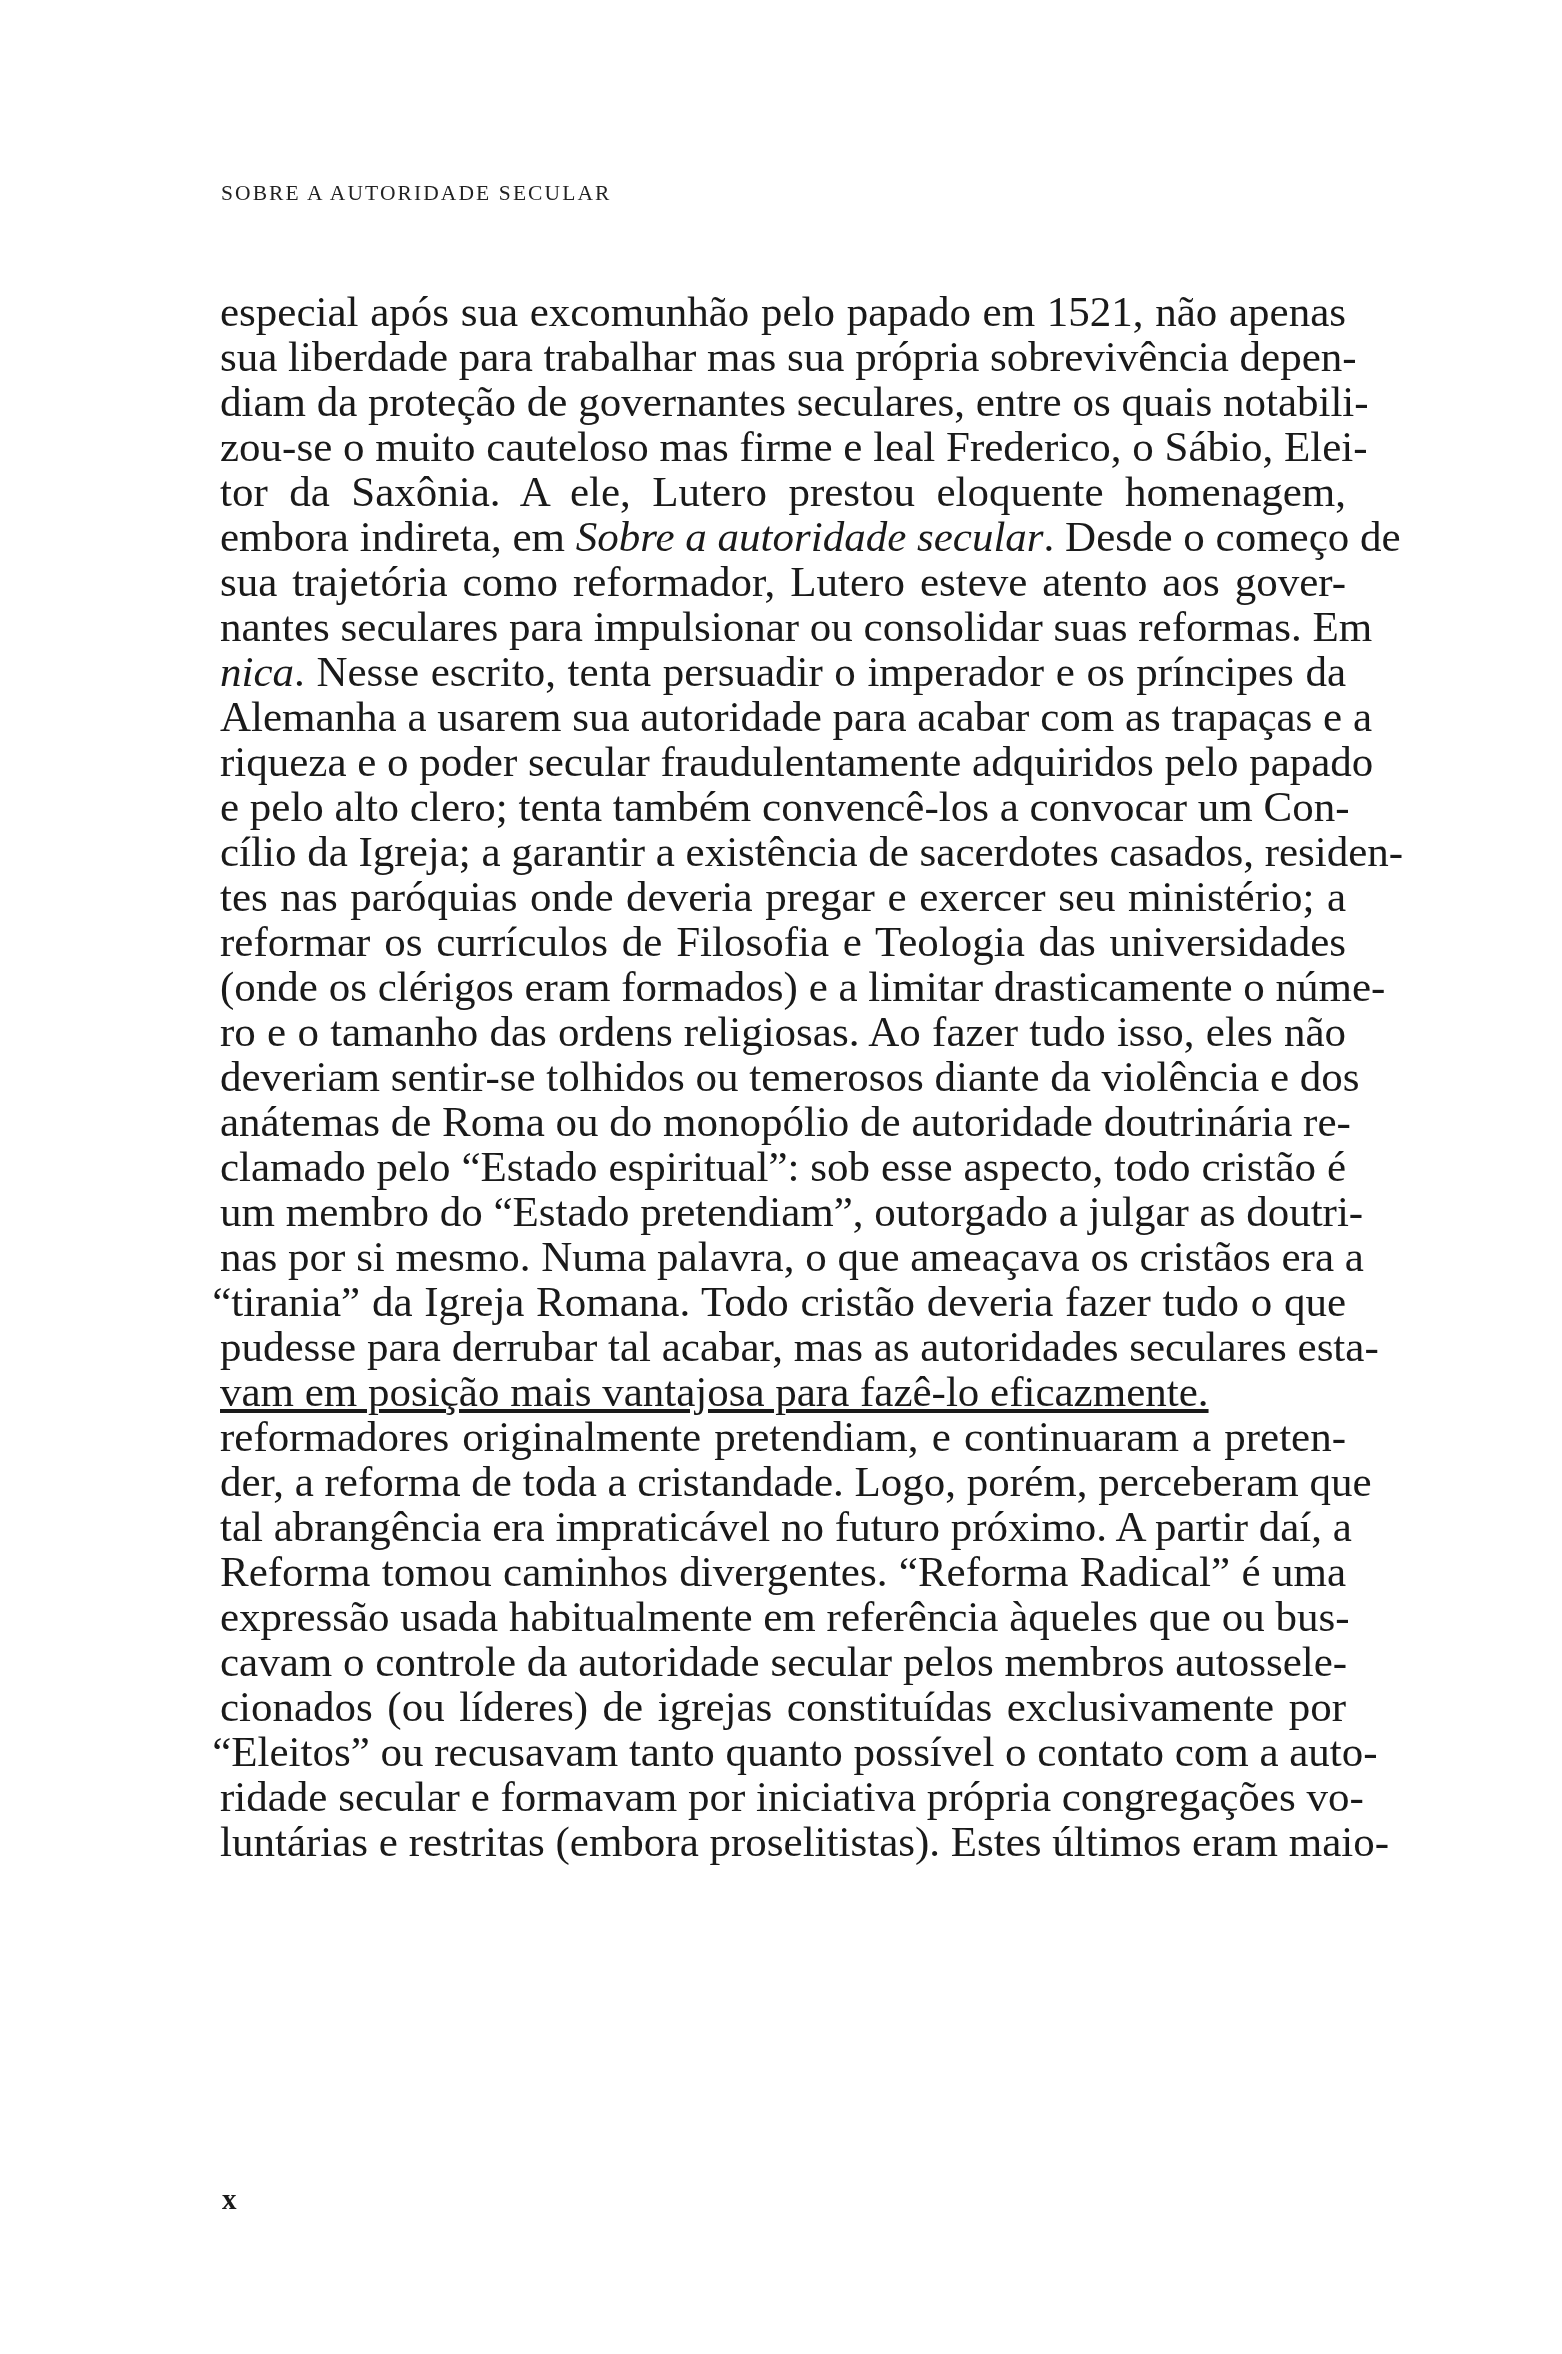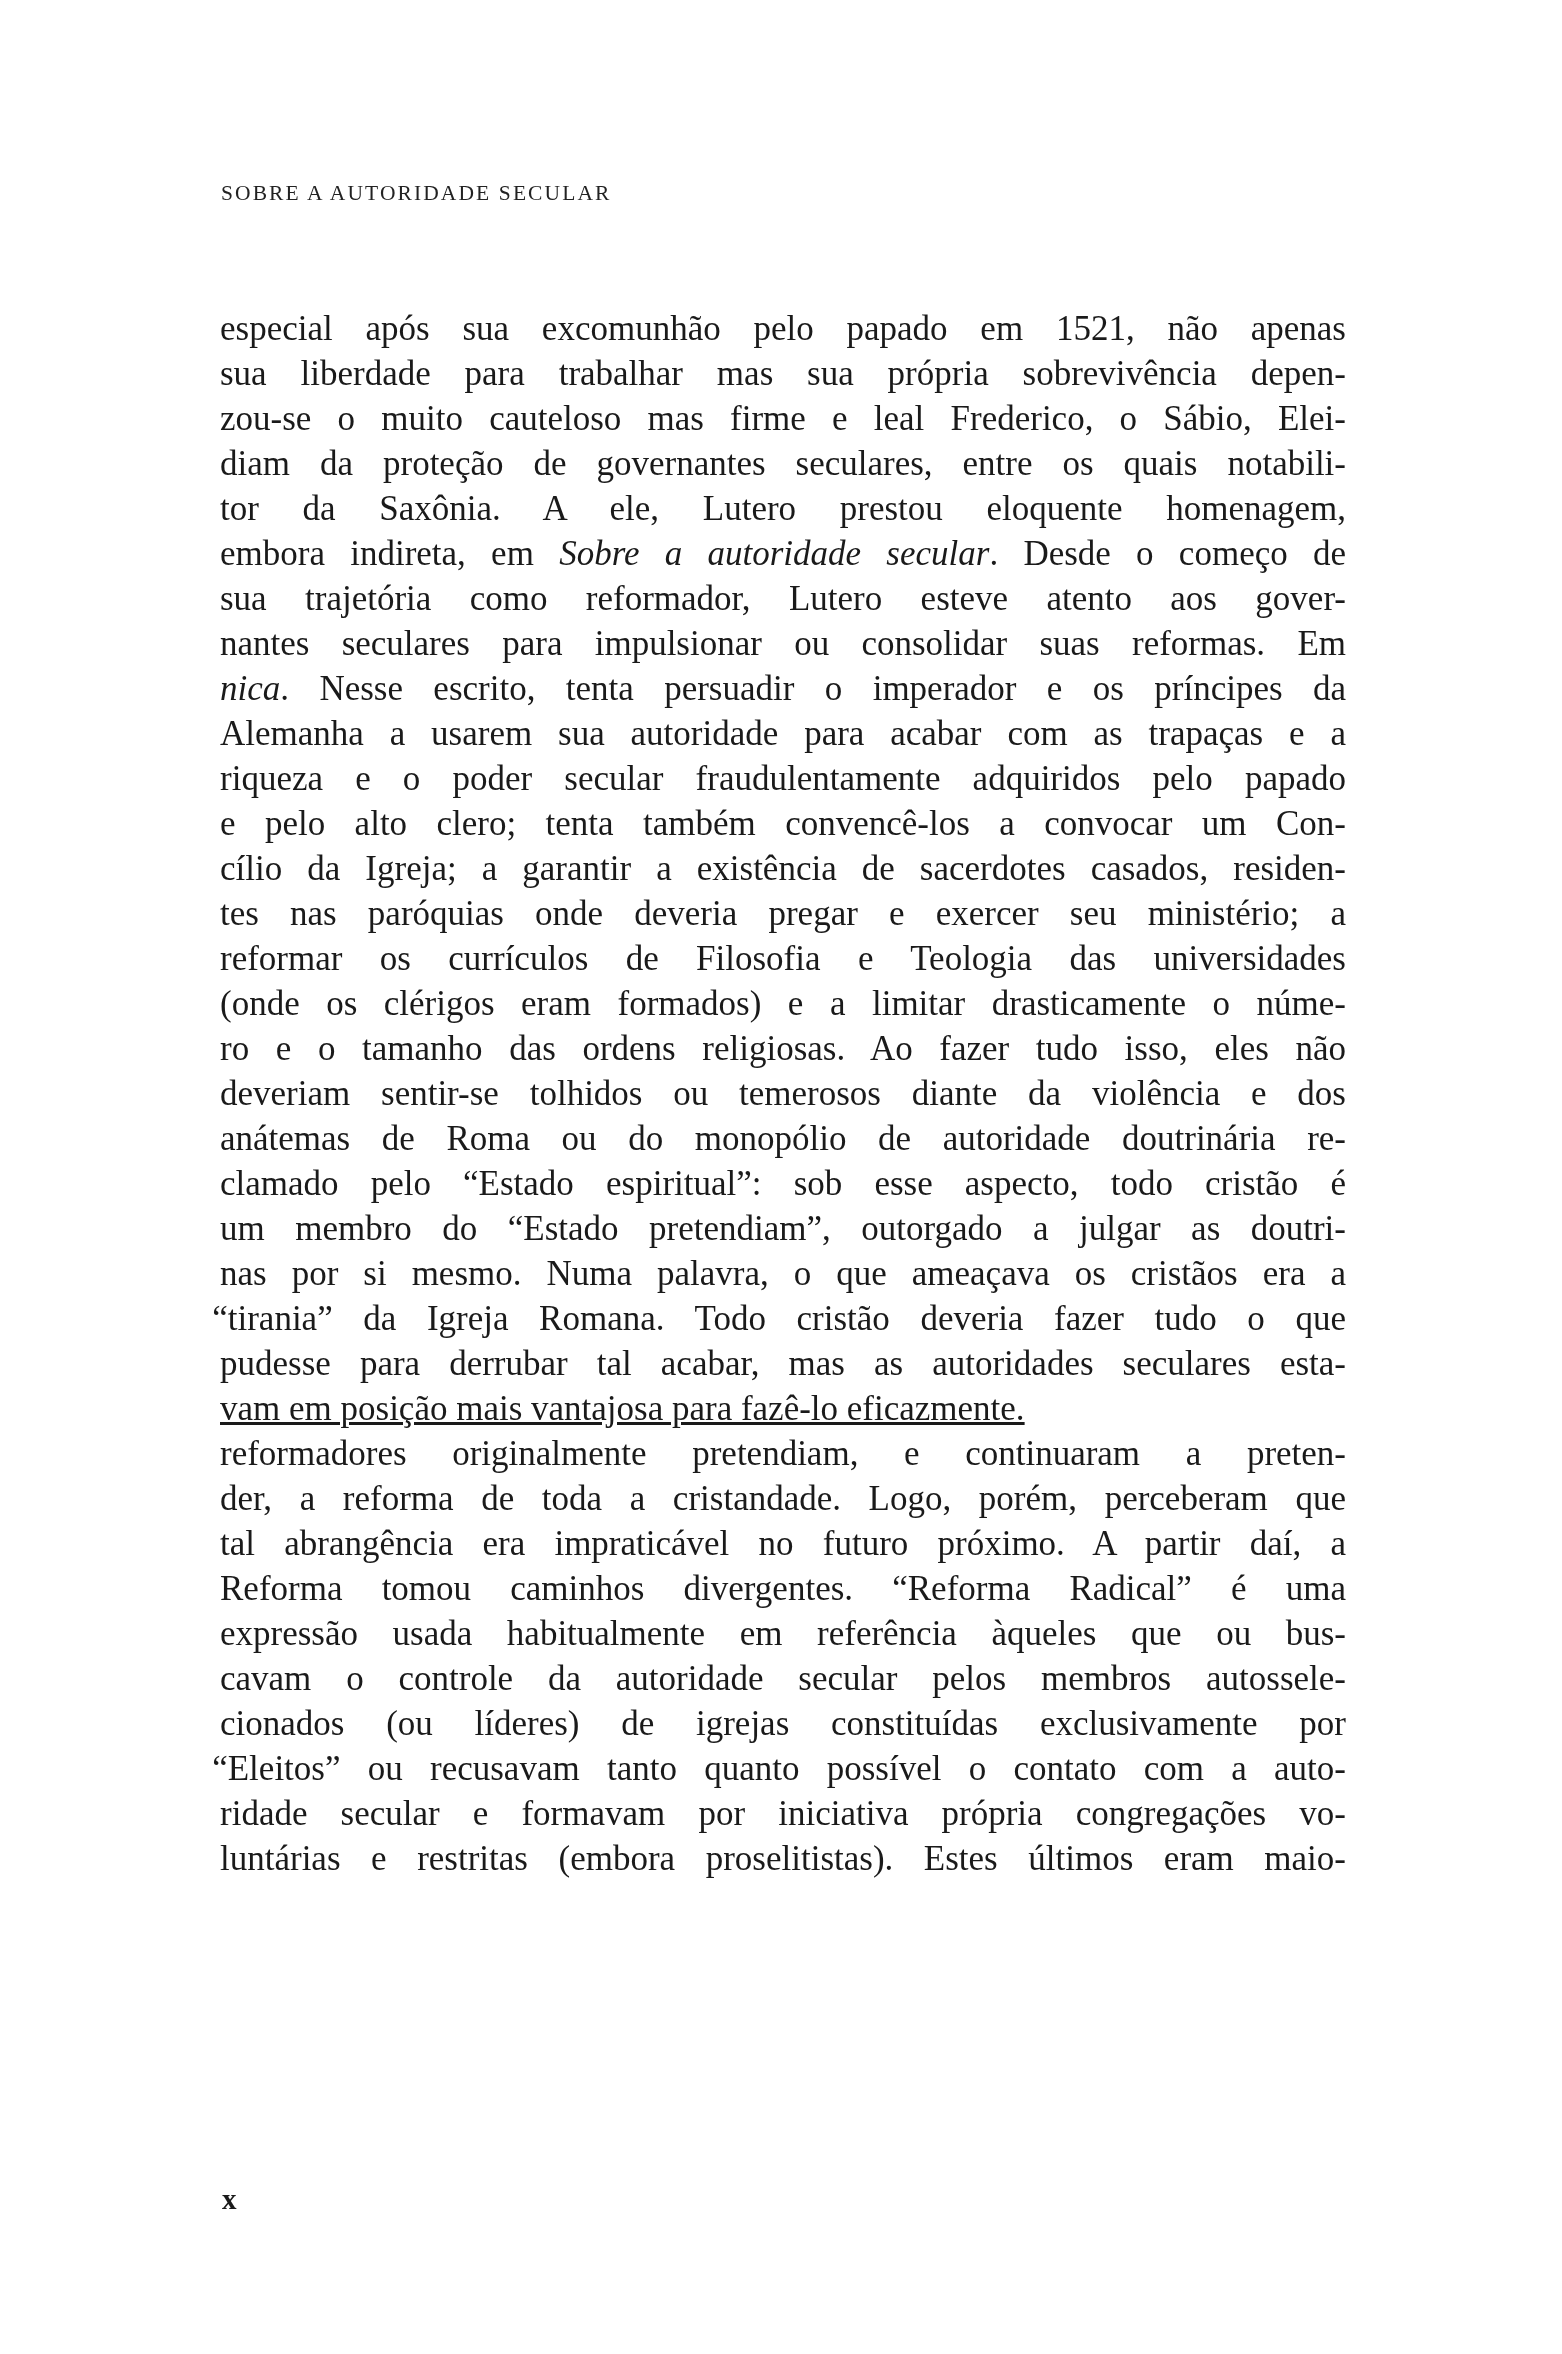--- a/index.html
+++ b/index.html
@@ -22,23 +22,22 @@
       font-size: 21.5px;
       letter-spacing: 2.1px;
       color: #222;
       text-transform: uppercase;
     }
     .text-block {
       position: absolute;
       left: 220px;
       top: 289px;
       width: 1126px;
-      font-size: 35px;
+      font-size: 43px;
       line-height: 45px;
-      margin-top: 17px;
     }
     .line {
       display: block;
       white-space: nowrap;
       text-align: justify;
       text-align-last: justify;
       height: 45px;
     }
     .line.last {
       text-align-last: left;
@@ -62,22 +61,22 @@
   </style>
 </head>
 <body>
 
 <div class="running-head">Sobre a autoridade secular</div>
 
 <div class="text-block" id="text-block">
     <div>
       <span class="line"><span>especial após sua excomunhão pelo papado em 1521, não apenas</span></span>
       <span class="line"><span>sua liberdade para trabalhar mas sua própria sobrevivência depen-</span></span>
+      <span class="line"><span>diam da proteção de governantes seculares, entre os quais notabili-</span></span>
       <span class="line"><span>zou-se o muito cauteloso mas firme e leal Frederico, o Sábio, Elei-</span></span>
-      <span class="line"><span>diam da proteção de governantes seculares, entre os quais notabili-</span></span>
       <span class="line"><span>tor da Saxônia. A ele, Lutero prestou eloquente homenagem,</span></span>
       <span class="line"><span>embora indireta, em </span><i>Sobre a autoridade secular</i><span>. Desde o começo de</span></span>
       <span class="line"><span>sua trajetória como reformador, Lutero esteve atento aos gover-</span></span>
       <span class="line"><span>nantes seculares para impulsionar ou consolidar suas reformas. Em</span></span>
       <span class="line"><i>nica</i><span>. Nesse escrito, tenta persuadir o imperador e os príncipes da</span></span>
       <span class="line"><span>Alemanha a usarem sua autoridade para acabar com as trapaças e a</span></span>
       <span class="line"><span>riqueza e o poder secular fraudulentamente adquiridos pelo papado</span></span>
       <span class="line"><span>e pelo alto clero; tenta também convencê-los a convocar um Con-</span></span>
       <span class="line"><span>cílio da Igreja; a garantir a existência de sacerdotes casados, residen-</span></span>
       <span class="line"><span>tes nas paróquias onde deveria pregar e exercer seu ministério; a</span></span>

